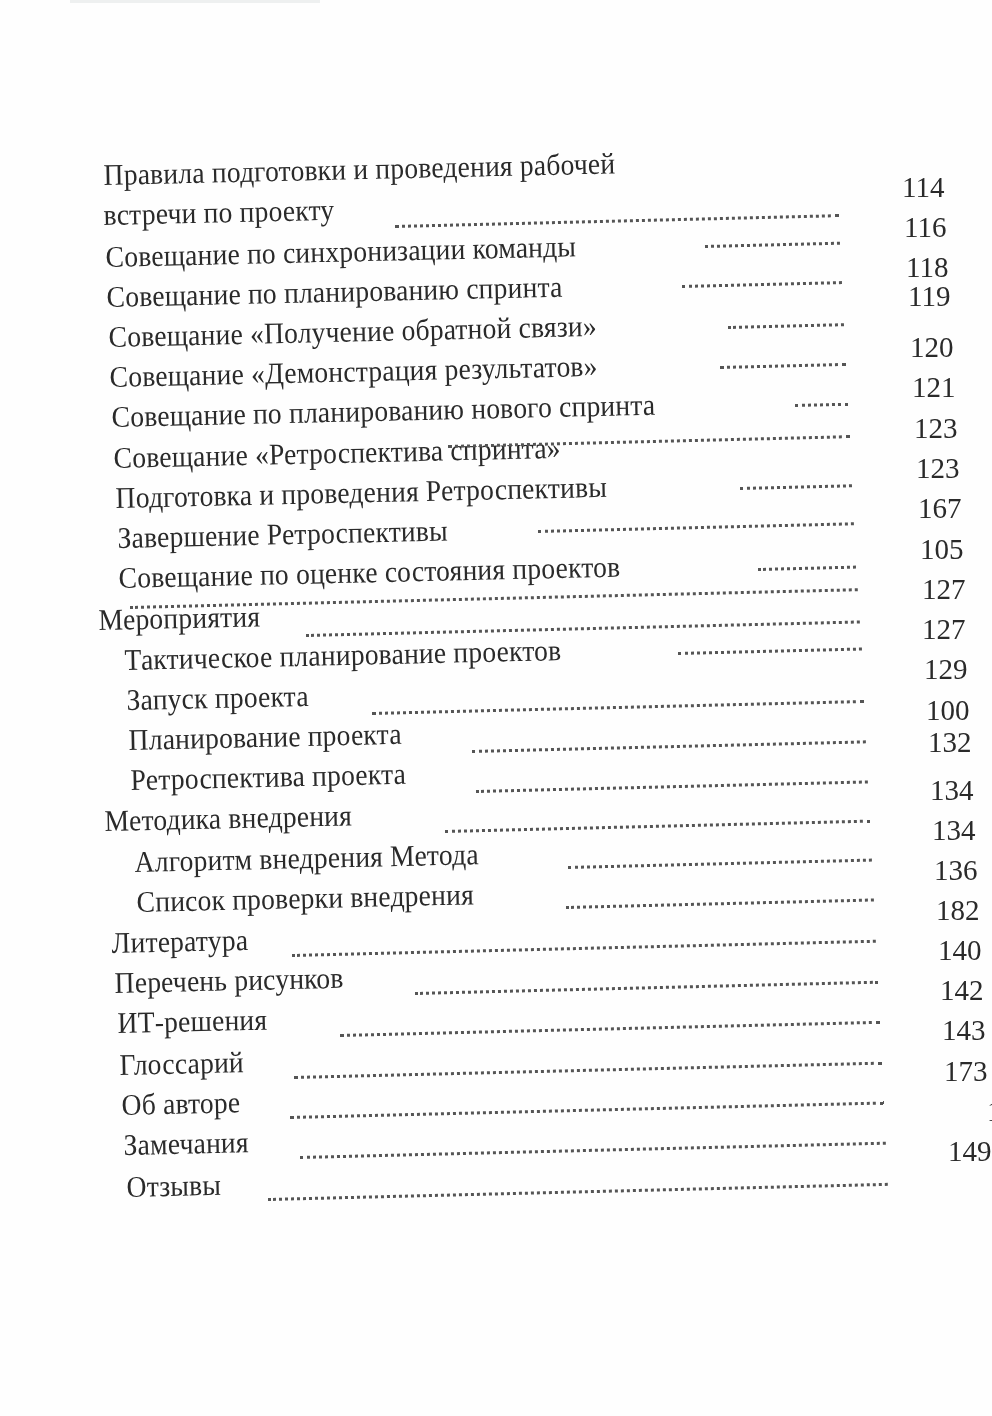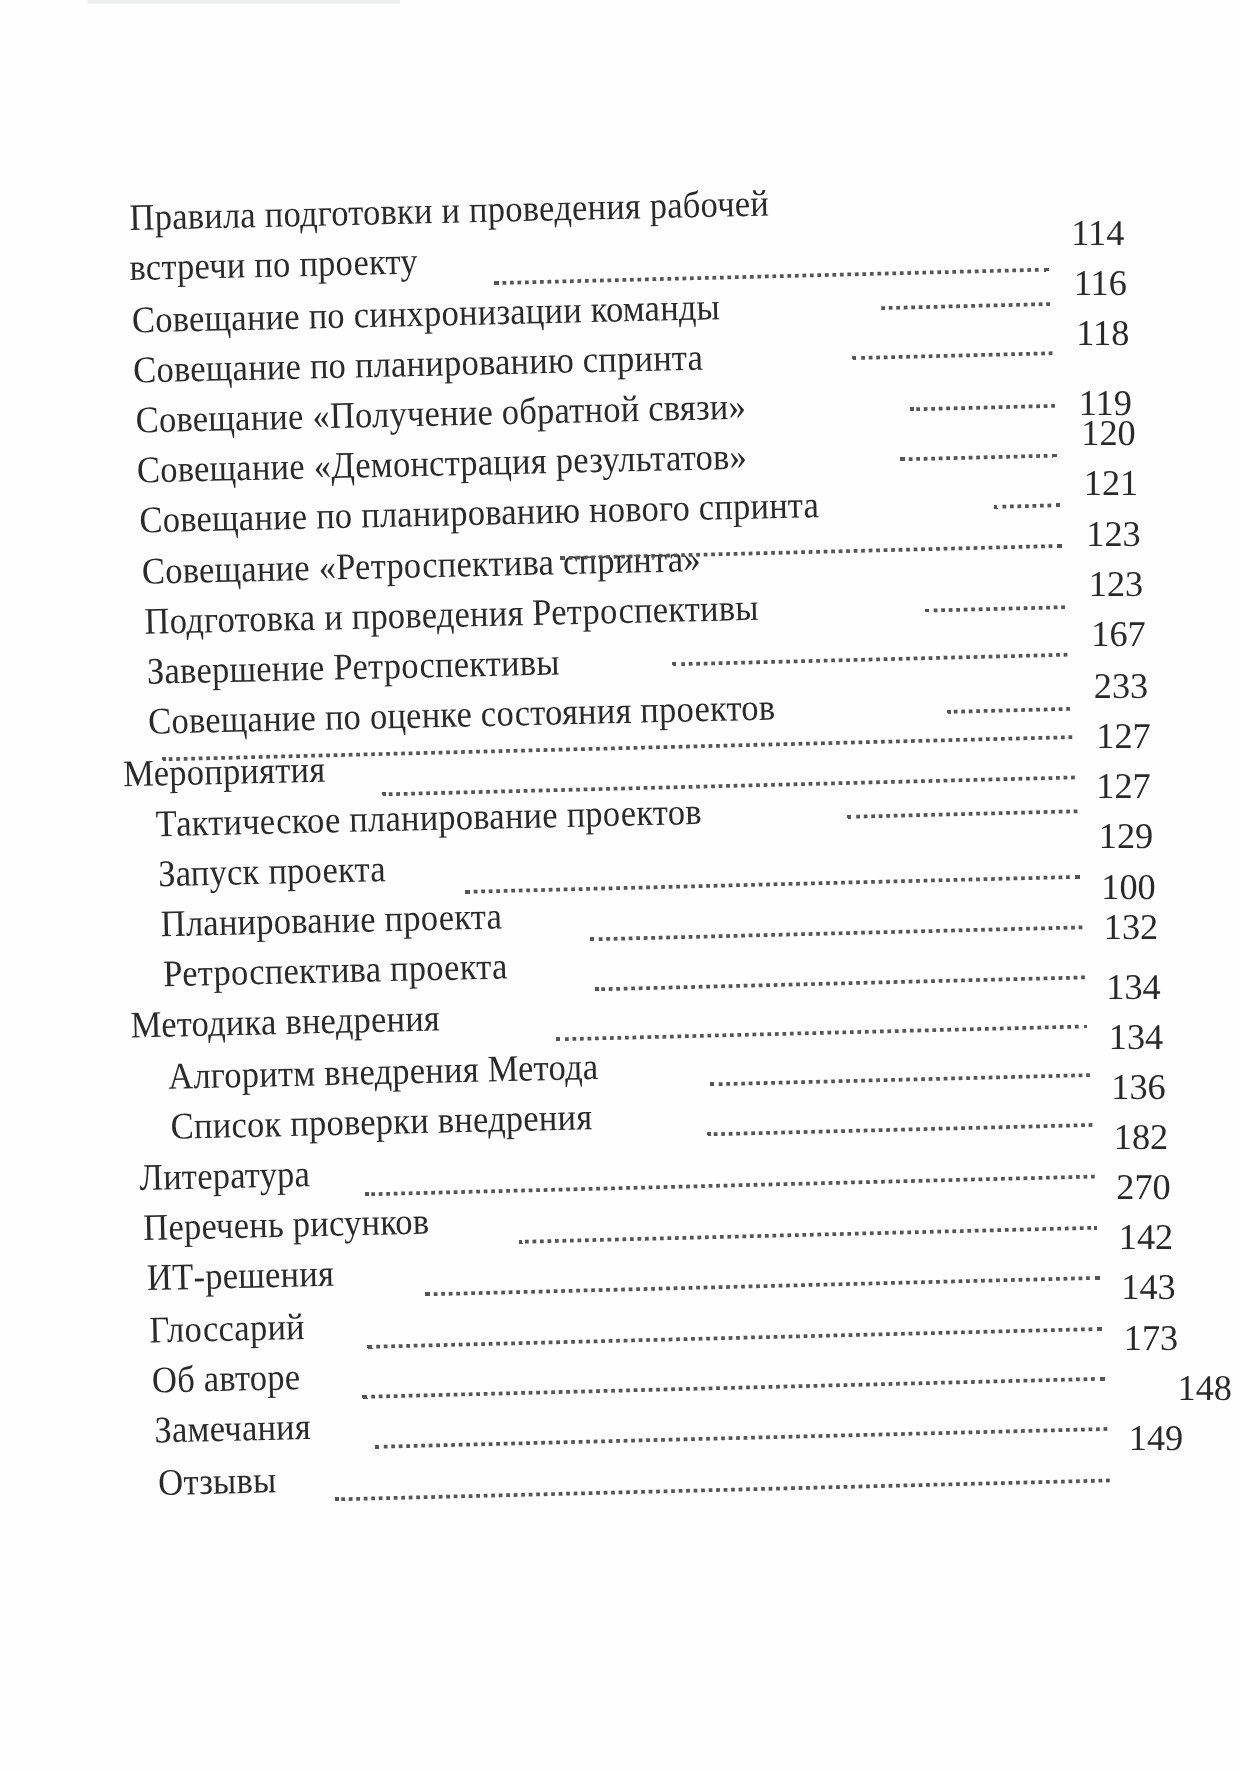--- a/index.html
+++ b/index.html
@@ -1,21 +1,21 @@
 <!DOCTYPE html>
 <html><head>
 <meta charset="utf-8">
 <style>
   html, body { margin:0; padding:0; }
   body { width:992px; height:1416px; background:#fefefe; position:relative; overflow:hidden;
          font-family:"Liberation Serif", "DejaVu Serif", serif; color:#2a2a2a; }
   .topline { position:absolute; left:70px; top:0; width:250px; height:3px; background:#eef0f0; }
   .title { position:absolute; font-size:30px; line-height:34px; white-space:nowrap;
            transform-origin:left bottom; transform:rotate(-1.3deg) scaleX(0.92); letter-spacing:0.2px; }
-  .num { position:absolute; font-size:29px; line-height:34px; white-space:nowrap; }
+  .num { position:absolute; font-size:29px; line-height:34px; white-space:nowrap;margin-left:45px; }
   .leader { position:absolute; height:0; border-top:3px dotted #555; transform-origin:left center;
             transform:rotate(-1.4deg); }
 </style>
 </head>
 <body>
 
 <div class="topline"></div>
 
 <div>
 
@@ -70,35 +70,35 @@
   <div class="leader" style="left:415px;top:992px;width:463px"></div>
   <div class="leader" style="left:340px;top:1034px;width:540px"></div>
   <div class="leader" style="left:294px;top:1076px;width:588px"></div>
   <div class="leader" style="left:290px;top:1116px;width:594px"></div>
   <div class="leader" style="left:300px;top:1156px;width:586px"></div>
   <div class="leader" style="left:268px;top:1198px;width:620px"></div>
 
   <div class="num" style="left:857px;top:170px">114</div>
   <div class="num" style="left:859px;top:210px">116</div>
   <div class="num" style="left:861px;top:250px">118</div>
-  <div class="num" style="left:863px;top:306px">119</div>
+  <div class="num" style="left:863px;top:279px">119</div>
   <div class="num" style="left:865px;top:330px">120</div>
   <div class="num" style="left:867px;top:370px">121</div>
   <div class="num" style="left:869px;top:411px">123</div>
   <div class="num" style="left:871px;top:451px">123</div>
   <div class="num" style="left:873px;top:491px">167</div>
-  <div class="num" style="left:875px;top:532px">233</div>
+  <div class="num" style="left:875px;top:532px">105</div>
   <div class="num" style="left:877px;top:572px">127</div>
   <div class="num" style="left:877px;top:612px">127</div>
   <div class="num" style="left:879px;top:652px">129</div>
   <div class="num" style="left:881px;top:693px">100</div>
   <div class="num" style="left:883px;top:725px">132</div>
   <div class="num" style="left:885px;top:773px">134</div>
   <div class="num" style="left:887px;top:813px">134</div>
   <div class="num" style="left:889px;top:853px">136</div>
   <div class="num" style="left:891px;top:893px">182</div>
-  <div class="num" style="left:893px;top:933px">270</div>
+  <div class="num" style="left:893px;top:933px">140</div>
   <div class="num" style="left:895px;top:973px">142</div>
   <div class="num" style="left:897px;top:1013px">143</div>
   <div class="num" style="left:899px;top:1054px">173</div>
   <div class="num" style="left:942px;top:1094px">148</div>
   <div class="num" style="left:903px;top:1134px">149</div>
 </div>
 
 </body></html>

